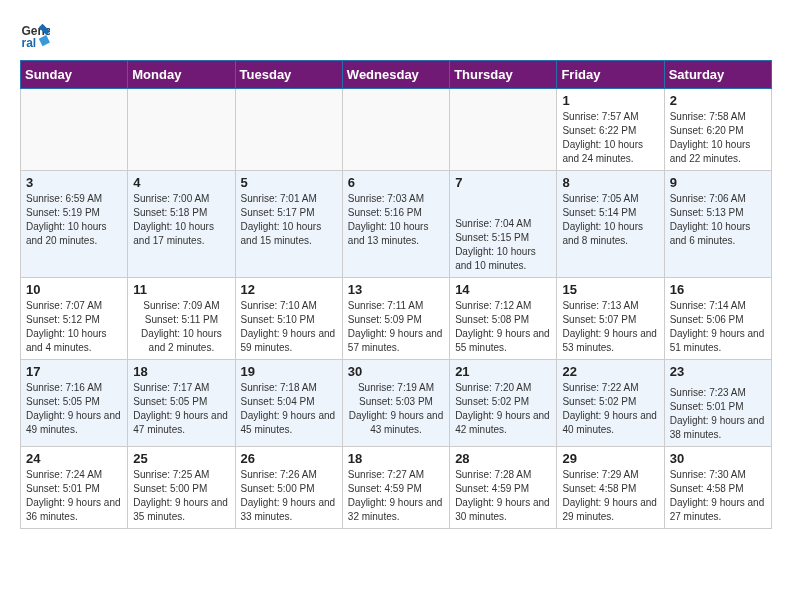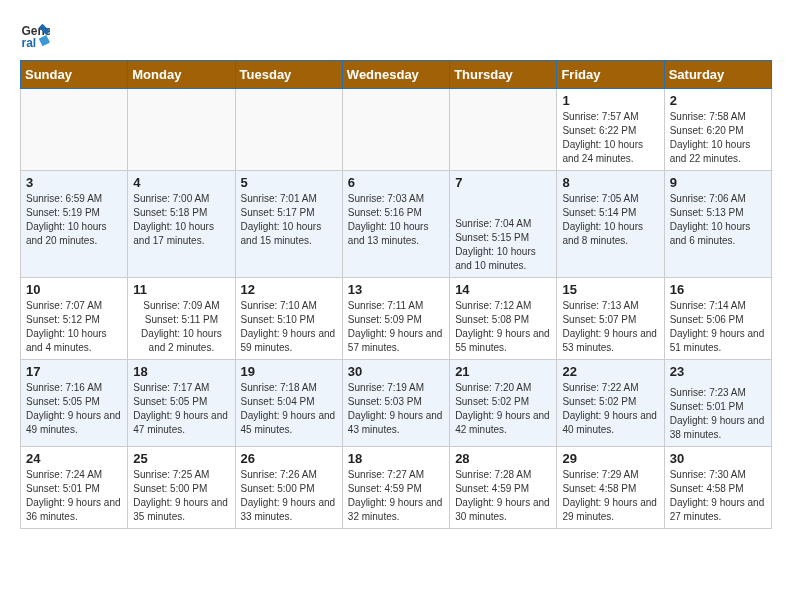--- a/index.html
+++ b/index.html
@@ -36,21 +36,21 @@
     .location {
       font-size: 16px;
       color: #555;
     }
     table {
       width: 100%;
       border-collapse: collapse;
       table-layout: fixed;
     }
     th {
-      background-color: #a16207;
+      background-color: #701a75;
       color: white;
       font-size: 13px;
       font-weight: bold;
       padding: 6px 4px;
       text-align: left;
       border: 1px solid #2a6fad;
     }
     td {
       border: 1px solid #ccc;
       vertical-align: top;
@@ -238,21 +238,21 @@
 Daylight: 9 hours and 47 minutes.</div>
         </td>
         <td class="has-day">
           <span class="day-number">19</span>
           <div class="day-info" style="white-space: pre-line;">Sunrise: 7:18 AM
 Sunset: 5:04 PM
 Daylight: 9 hours and 45 minutes.</div>
         </td>
         <td class="has-day">
           <span class="day-number">30</span>
-          <div class="day-info" style="white-space: pre-line;">Sunrise: 7:19 AM
+          <div class="day-info" style="white-space: pre-line; text-align: center;">Sunrise: 7:19 AM
 Sunset: 5:03 PM
 Daylight: 9 hours and 43 minutes.</div>
         </td>
         <td class="has-day">
           <span class="day-number">21</span>
           <div class="day-info" style="white-space: pre-line;">Sunrise: 7:20 AM
 Sunset: 5:02 PM
 Daylight: 9 hours and 42 minutes.</div>
         </td>
         <td class="has-day">

